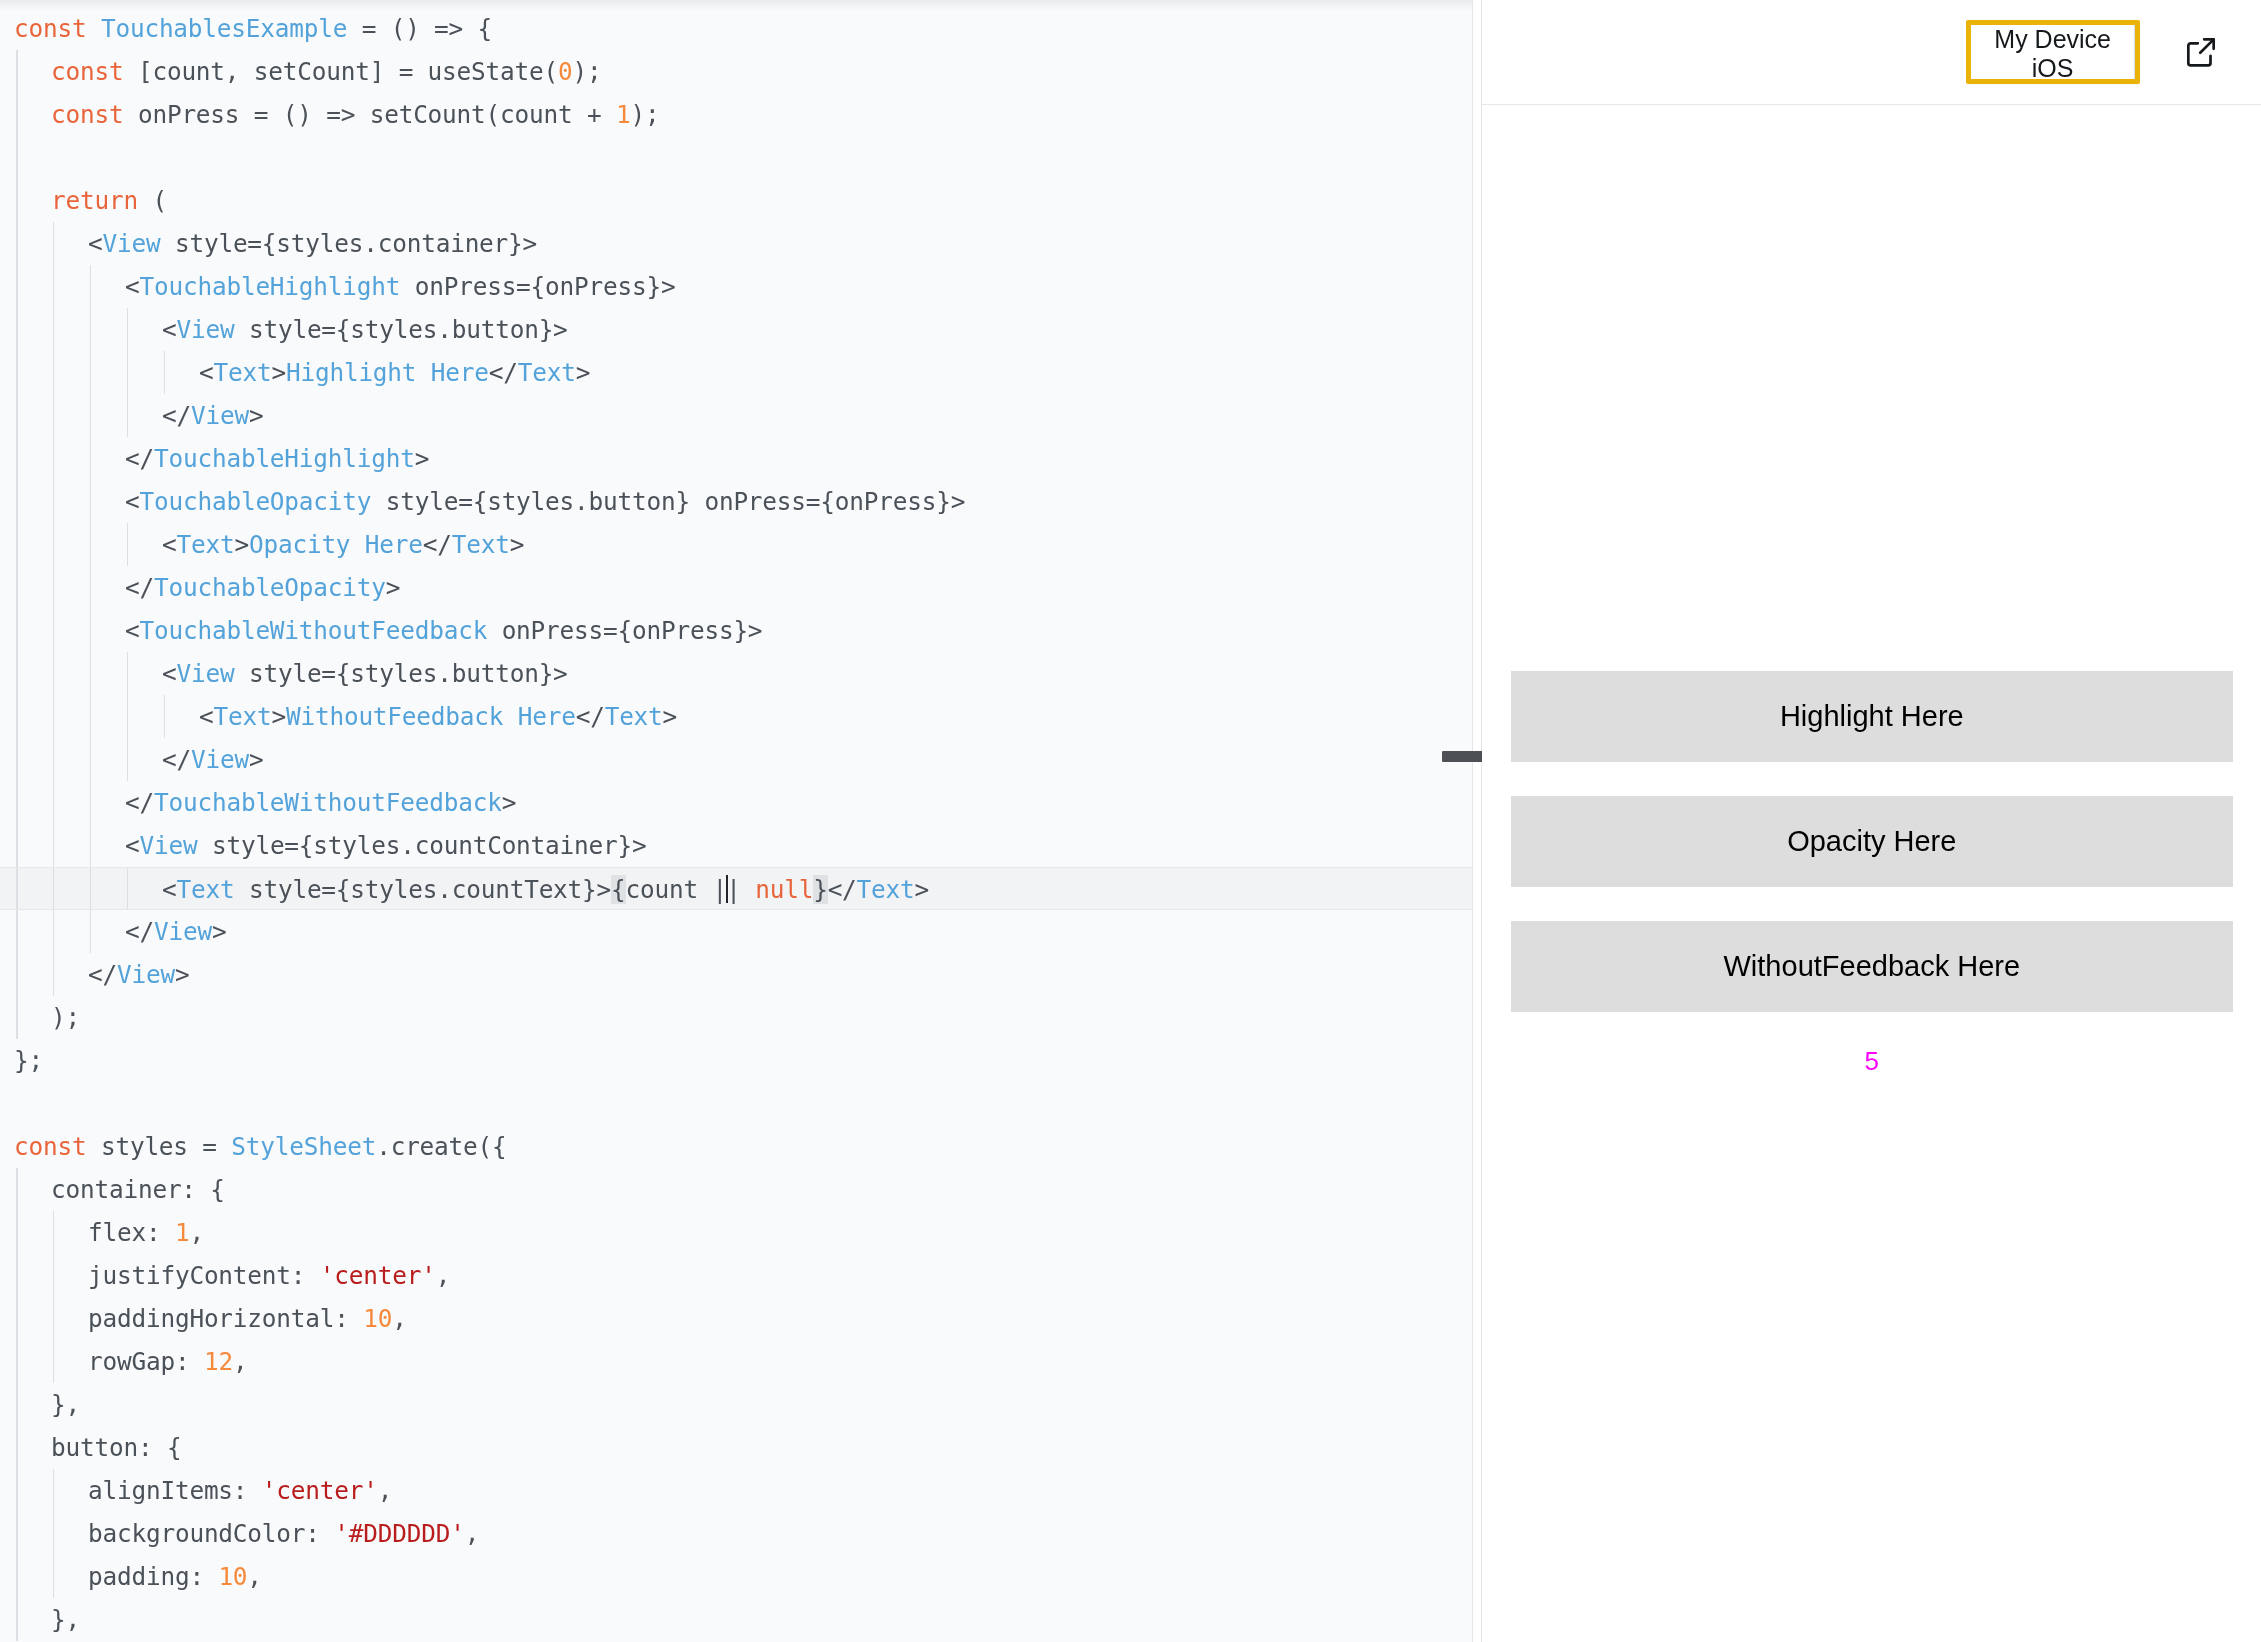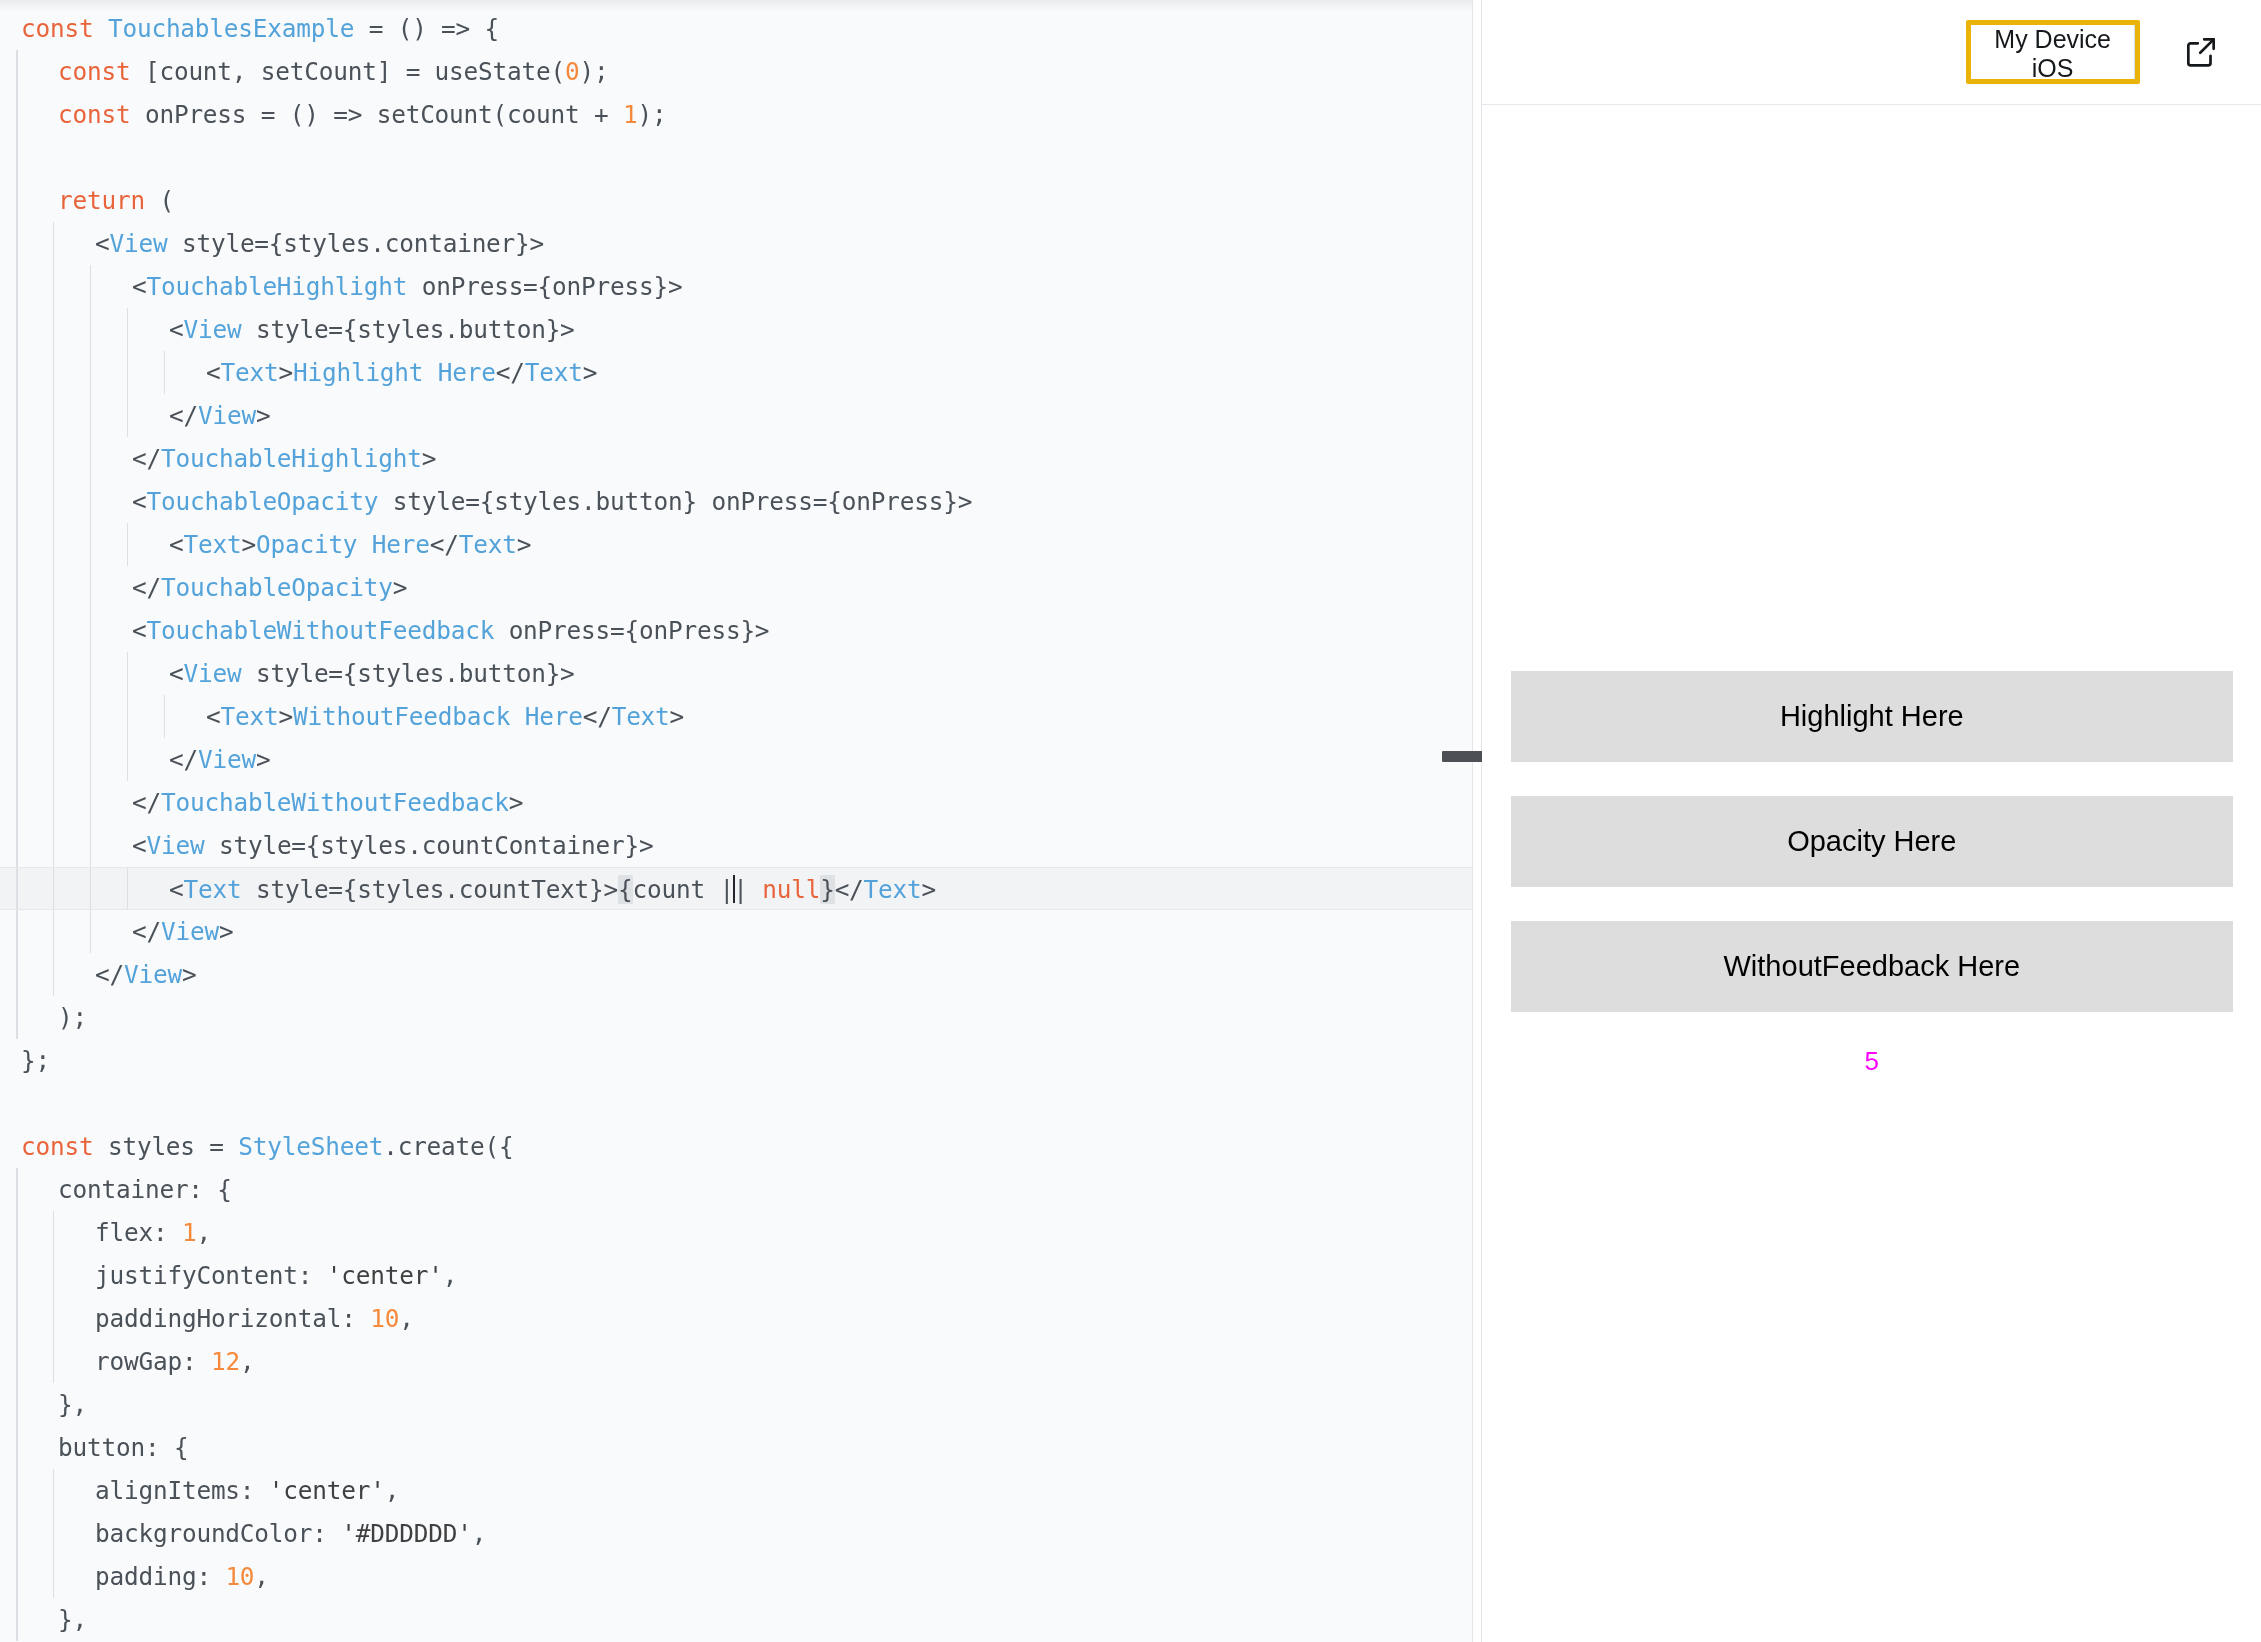--- a/index.html
+++ b/index.html
@@ -49,21 +49,21 @@
     font-size: 24.4px;
     line-height: 43px;
     padding: 6.7px 0 0 0;
     white-space: pre;
     color: #4a5158;
     letter-spacing: -0.2px;
   }
   .ln {
     position: relative;
     height: 43px;
-    padding-left: 21px;
+    padding-left: 14px;
     box-sizing: border-box;
   }
   .ln.active {
     background: #f2f3f5;
     border-top: 1px solid #e6e8eb;
     border-bottom: 1px solid #e6e8eb;
     height: 43px;
   }
   
   .guide {
@@ -73,21 +73,21 @@
     width: 1.4px;
     background: #dcdfe3;
     z-index: 0;
   }
   .ln .txt { position: relative; z-index: 1; }
 
   
   .kw   { color: #e8643a; }   
   .tag  { color: #53a3da; }   
   .num  { color: #f58a3c; }   
-  .str  { color: #404040; margin-top: 24px; }   
+  .str  { color: #b91c1c; margin-top: 24px; }   
   .pl   { color: #4a5158; }   
   .brk  { background: #dfe2e5; border-radius: 1px; }
 
   .caret {
     display: inline-block;
     width: 0;
     border-left: 2.9px solid #20242b;
     height: 28px;
     vertical-align: -5.7px;
     margin: 0 -1.4px;

